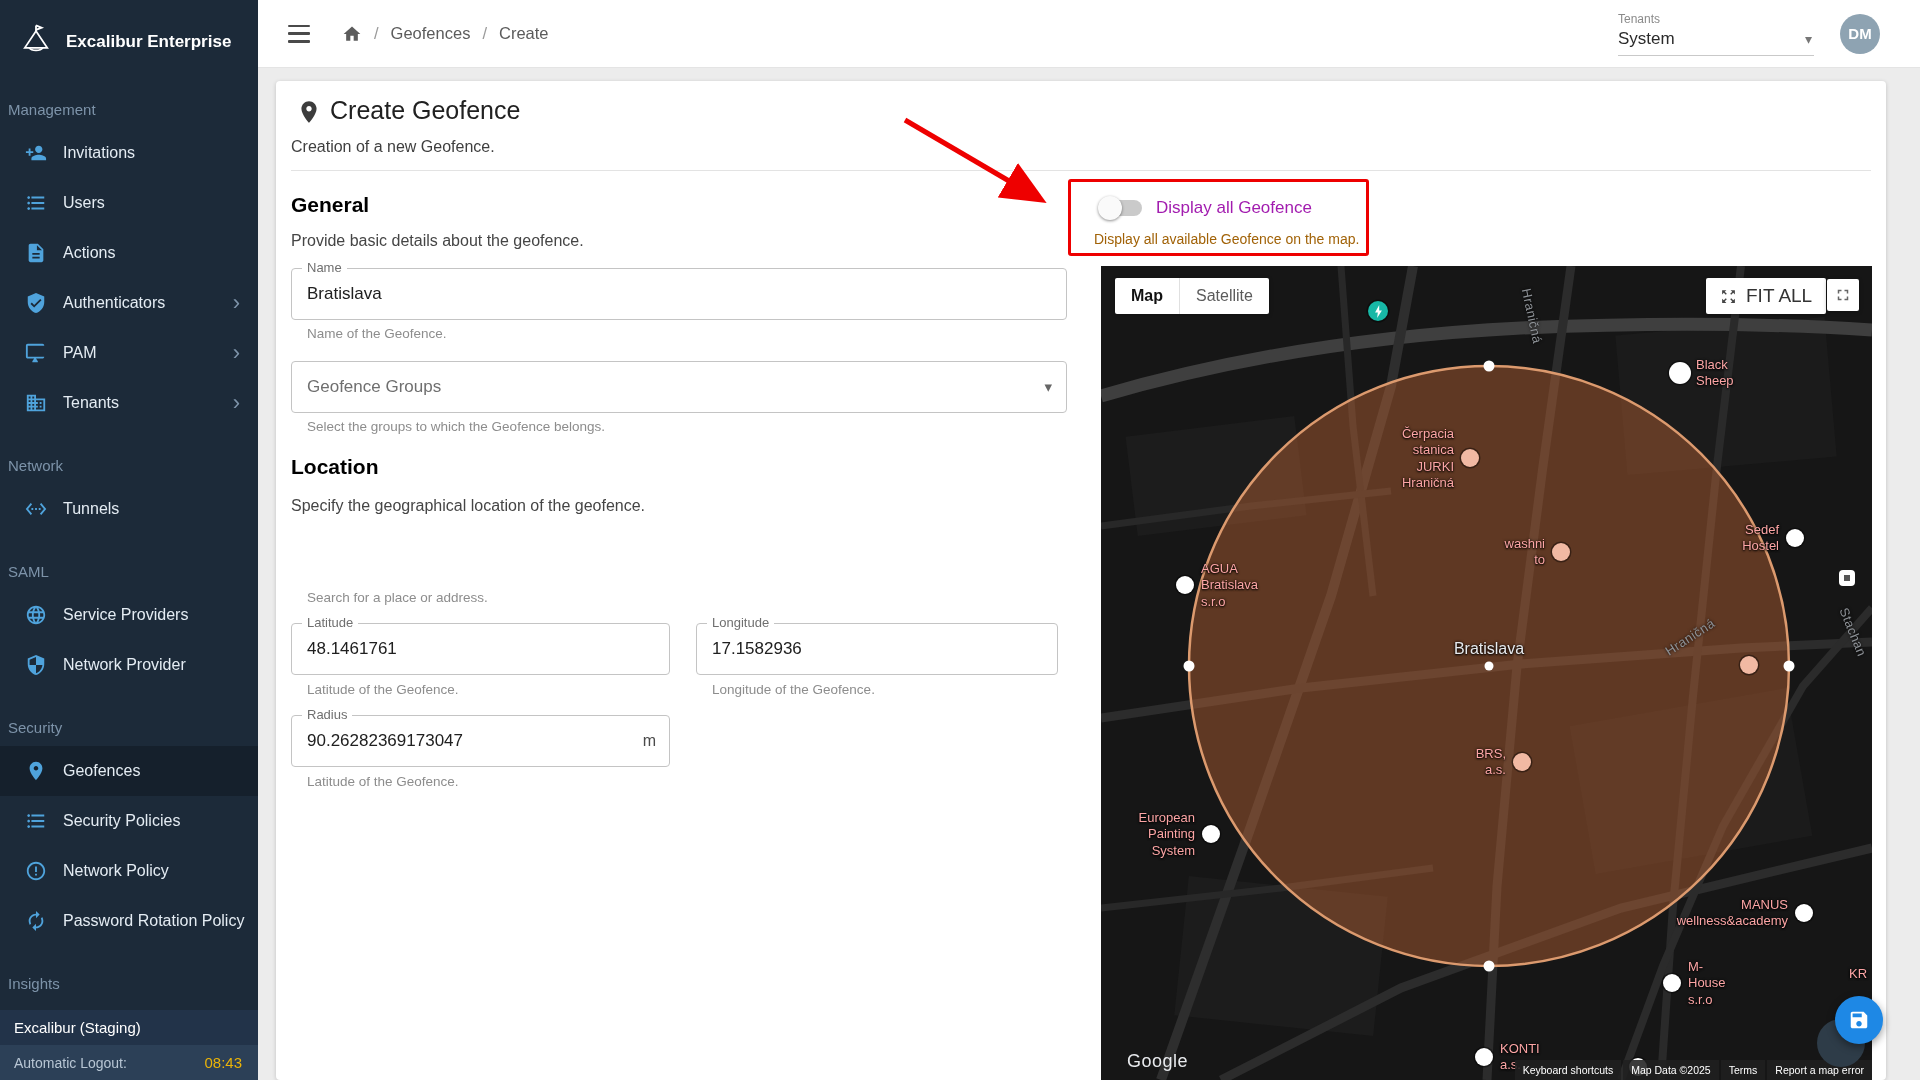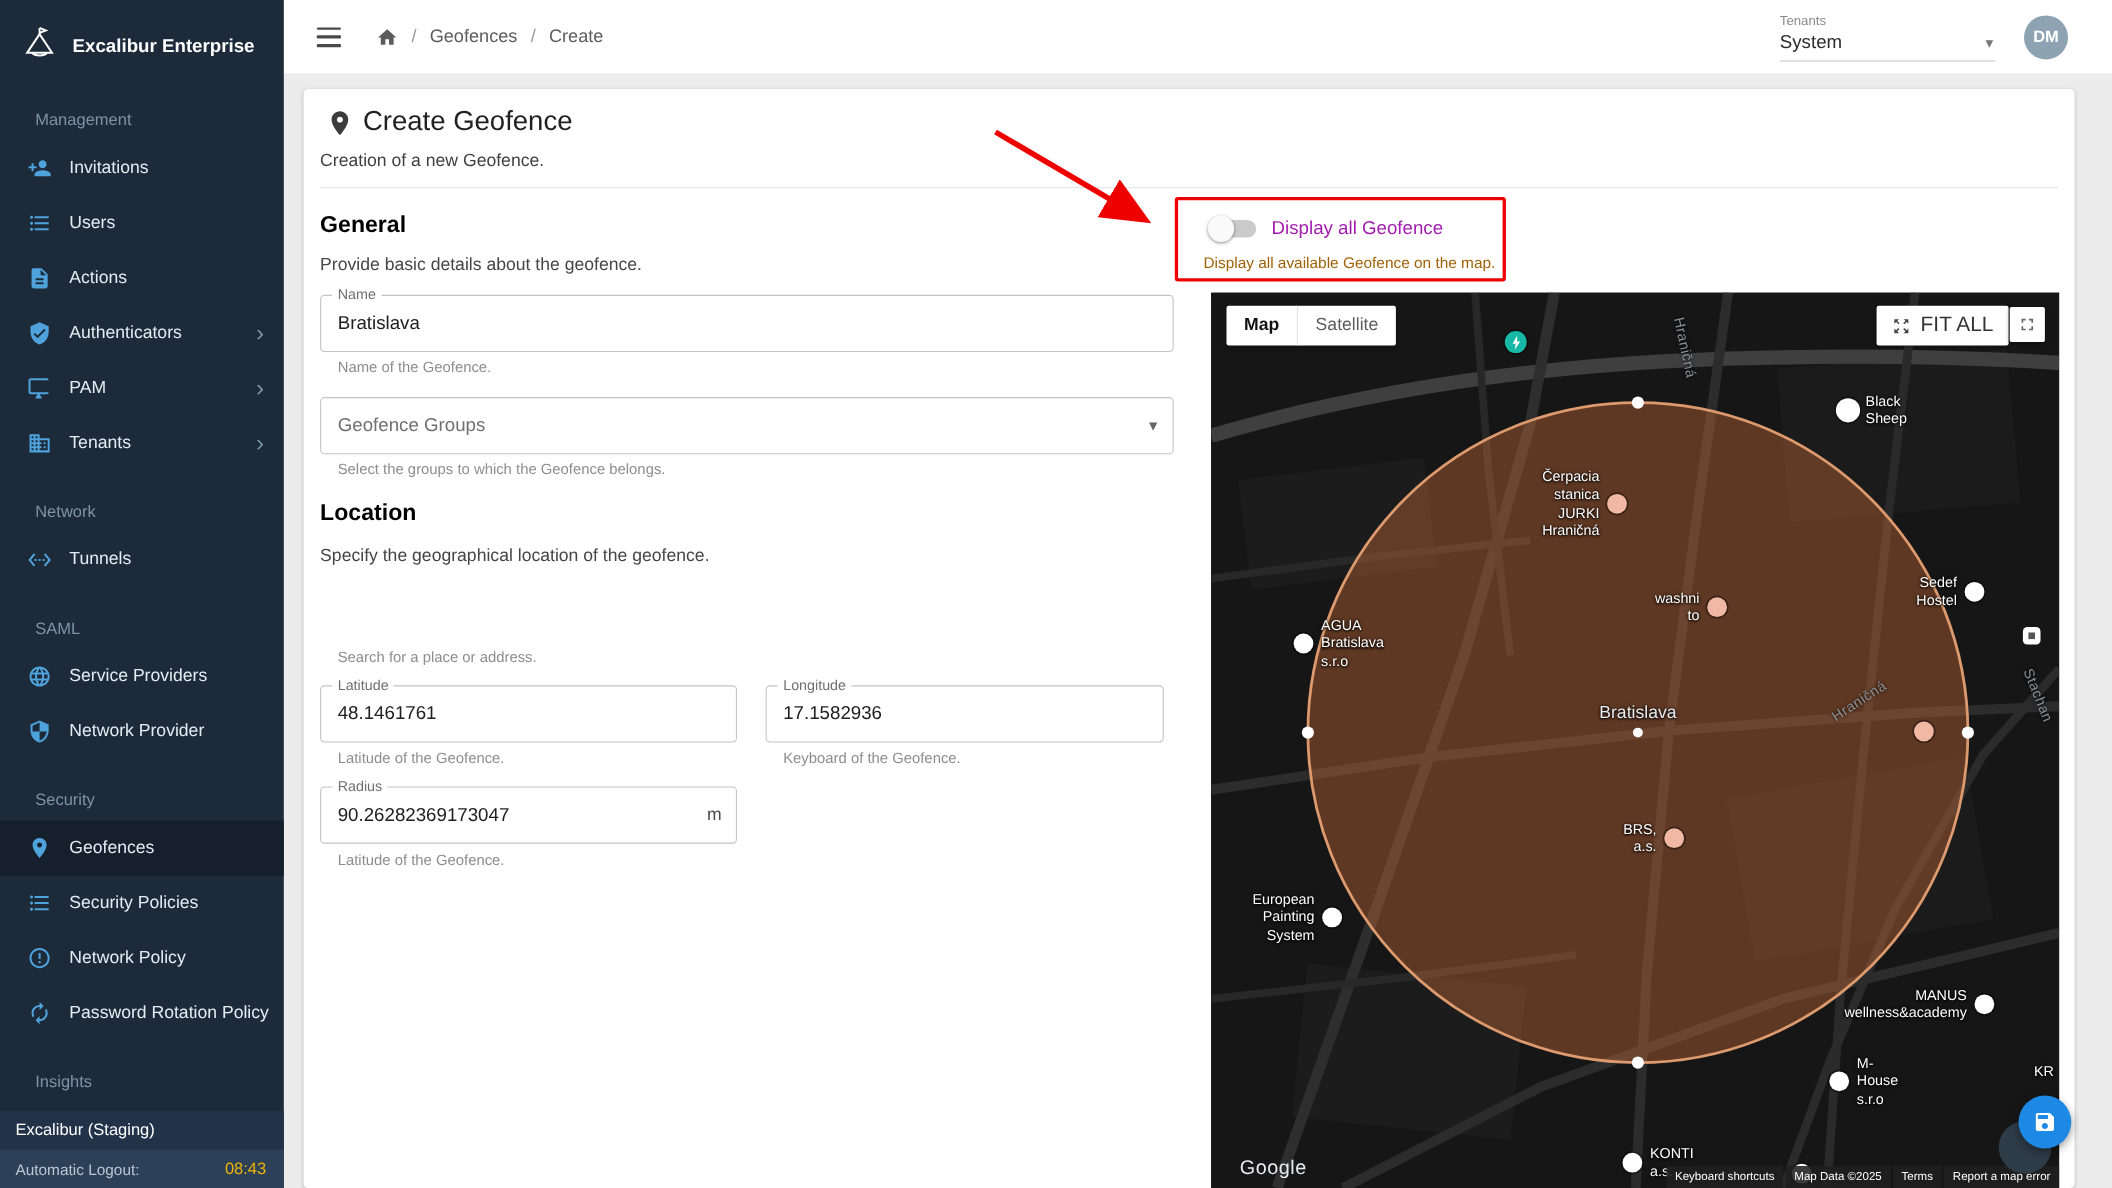--- a/index.html
+++ b/index.html
@@ -4,21 +4,21 @@
 <style>
   * { box-sizing: border-box; margin: 0; padding: 0; }
   html,body { width:1920px; height:1080px; }
   body { font-family:"Liberation Sans", sans-serif; background:#ececec; }
   #page { position:relative; width:1920px; height:1080px; overflow:hidden; background:#ececec; }
 
   
   .sidebar { position:absolute; left:0; top:0; width:258px; height:1080px; background:#1c2a39; z-index:30; }
   .brand { height:84px; display:flex; align-items:center; gap:12px; padding-left:18px; }
   .brand-title { color:#ffffff; font-size:17px; font-weight:bold; }
-  .nav-section { height:56px; display:flex; align-items:flex-end; padding:0 0 10px 32px; color:#7d93a9; font-size:15px; }
+  .nav-section { height:56px; display:flex; align-items:flex-end; padding:0 0 10px 8px; color:#7d93a9; font-size:15px; }
   .nav-section.first { height:44px; }
   .nav-item { height:50px; display:flex; align-items:center; gap:15px; padding-left:24px; cursor:pointer; color:#e4ecf3; font-size:16px; }
   .nav-item.active { background:#15202c; }
   .nav-icon { width:24px; height:24px; flex:0 0 24px; display:flex; align-items:center; justify-content:center; }
   .nav-icon svg { width:22px; height:22px; fill:#4fa3dc; }
   .chev { margin-left:auto; margin-right:18px; color:#7d93a9; font-size:22px; line-height:1; }
   .side-footer { position:absolute; left:0; bottom:0; width:258px; }
   .env-row { height:35px; background:#223349; color:#ffffff; font-size:15px; display:flex; align-items:center; padding-left:14px; }
   .logout-row { height:35px; background:#2c4057; display:flex; align-items:center; justify-content:space-between; padding:0 16px 0 14px; }
   .logout-label { color:#b8c6d4; font-size:14px; }
@@ -68,21 +68,21 @@
   .anno-arrow { position:absolute; left:880px; top:95px; width:220px; height:140px; z-index:40; pointer-events:none; overflow:visible; }
 
   
   .map { position:absolute; left:1101px; top:266px; width:771px; height:814px; background:#161616; overflow:hidden; z-index:6; cursor:grab; }
   .map-svg { position:absolute; left:0; top:0; }
   .poi { position:absolute; width:0; height:0; z-index:3; }
   .dot { position:absolute; width:18px; height:18px; border-radius:50%; transform:translate(-50%,-50%); box-shadow:0 0 0 1.5px rgba(0,0,0,.4); }
   .dot.big { width:22px; height:22px; }
   .dot.white { background:#ffffff; }
   .dot.salmon { background:#f1b9a3; }
-  .plabel { position:absolute; font-size:13px; color:#ffffff; line-height:1.25; white-space:pre-line; text-shadow:0 0 3px #000, 0 1px 2px #000; }
+  .plabel { position:absolute; font-size:13px; color:#fca5a5; line-height:1.25; white-space:pre-line; text-shadow:0 0 3px #000, 0 1px 2px #000; }
   .plabel.r { left:16px; top:0; transform:translateY(-50%); }
   .plabel.l { right:16px; top:0; transform:translateY(-50%); text-align:right; }
   .plabel.c { left:0; top:0; transform:translate(-50%,-50%); color:#e8eaed; font-size:16px; font-weight:500; }
   .street { position:absolute; font-size:13px; color:#8d9196; letter-spacing:.5px; text-shadow:0 0 3px #000; z-index:2; white-space:nowrap; }
   .charge { position:absolute; width:20px; height:20px; border-radius:50%; background:#17b8a6; transform:translate(-50%,-50%); display:flex; align-items:center; justify-content:center; z-index:3; box-shadow:0 0 0 1.5px rgba(0,0,0,.4); }
   .mini-icon { position:absolute; width:16px; height:16px; border-radius:4px; background:#ffffff; transform:translate(-50%,-50%); display:flex; align-items:center; justify-content:center; z-index:3; }
   .mini-icon i { width:6px; height:6px; background:#555; display:block; }
 
   .map-type { position:absolute; left:14px; top:12px; display:flex; background:#ffffff; border-radius:2px; box-shadow:0 1px 4px rgba(0,0,0,.3); z-index:5; }
   .map-type button { border:none; background:none; height:36px; padding:0 16px; font-family:"Liberation Sans",sans-serif; font-size:16px; cursor:pointer; }
@@ -307,21 +307,21 @@
   <div class="field" style="left:291px; top:623px; width:379px; height:52px;">
     <span class="flabel">Latitude</span>
     <input type="text" value="48.1461761" style="">
   </div>
   <div class="hint" style="left:307px; top:682px;">Latitude of the Geofence.</div>
 
   <div class="field" style="left:696px; top:623px; width:362px; height:52px;">
     <span class="flabel">Longitude</span>
     <input type="text" value="17.1582936" style="">
   </div>
-  <div class="hint" style="left:712px; top:682px;">Keyboard of the Geofence.</div>
+  <div class="hint" style="left:712px; top:682px;">Longitude of the Geofence.</div>
 
   <div class="field" style="left:291px; top:715px; width:379px; height:52px;">
     <span class="flabel">Radius</span>
     <input type="text" style="padding-right: 36px;" value="90.26282369173047">
     <span class="unit">m</span>
   </div>
   <div class="hint" style="left:307px; top:774px;">Latitude of the Geofence.</div>
 
   <div class="switch">
     <span class="track"></span>

